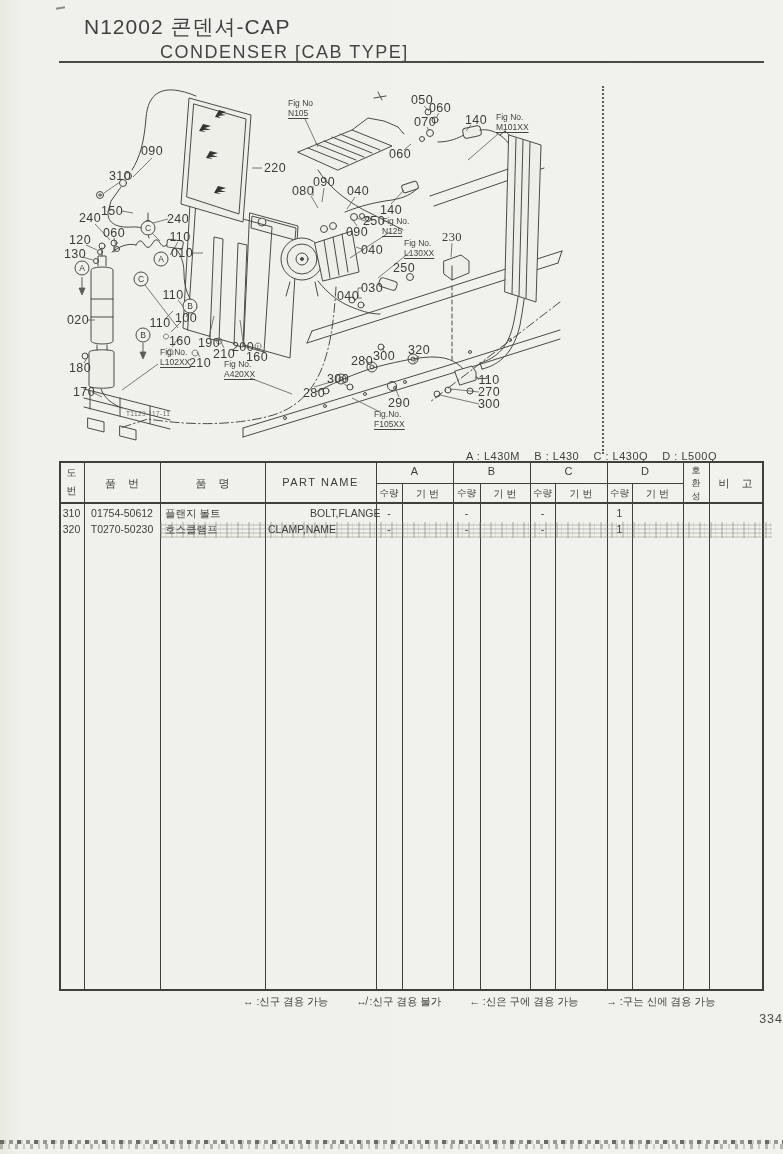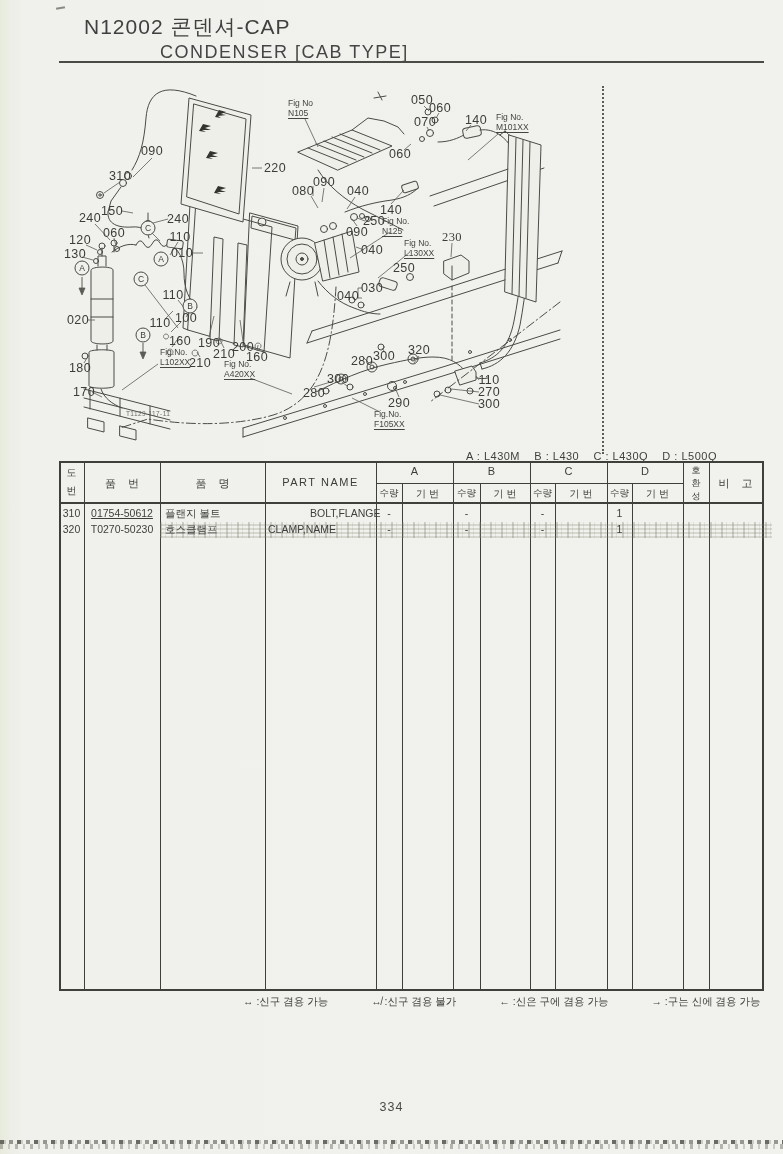--- a/index.html
+++ b/index.html
@@ -28,21 +28,21 @@
   .diagcode{position:absolute;font-size:6.5px;letter-spacing:.4px;color:#6a6a66;}
   .dotline{position:absolute;border-left:2px dotted #5c5c58;width:0;}
   .hiband{position:absolute;
     background-image:
       repeating-linear-gradient(90deg,rgba(118,128,106,.30) 0 2px,transparent 2px 5px,rgba(118,128,106,.14) 5px 6px,transparent 6px 11px),
       repeating-linear-gradient(0deg,rgba(118,128,106,.22) 0 2px,transparent 2px 4px);}
   .scanband1{position:absolute;
     background-image:repeating-linear-gradient(90deg,rgba(62,62,55,.75) 0 4px,rgba(62,62,55,.2) 4px 6px,transparent 6px 9px,rgba(62,62,55,.5) 9px 13px,transparent 13px 17px);}
   .scanband2{position:absolute;
     background-image:repeating-linear-gradient(90deg,rgba(90,92,80,.4) 0 3px,transparent 3px 8px,rgba(90,92,80,.25) 8px 10px,transparent 10px 15px);}
-  .legend{position:absolute;display:flex;gap:43px;font-size:10.5px;color:#3e3e3c;white-space:pre;}
+  .legend{position:absolute;display:flex;gap:28px;font-size:10.5px;color:#3e3e3c;white-space:pre;}
   .pageno{position:absolute;left:0;width:783px;text-align:center;font-size:12.5px;
     letter-spacing:1px;color:#4a4a48;}
   svg{position:absolute;left:0;top:0;}
   svg .ln{stroke:#4a4a47;fill:none;stroke-width:1;stroke-linecap:round;stroke-linejoin:round;}
   svg .ld{stroke:#5c5c57;fill:none;stroke-width:.8;}
   svg .fl{fill:#efefea;stroke:#4a4a47;stroke-width:1;}
   svg .dk{fill:#33332f;stroke:none;}
 </style>
 </head>
 <body>
@@ -406,21 +406,21 @@
   <span class="th" style="left:555px;top:487px;width:52px;font-size:10px;">기 번</span>
   <span class="th" style="left:632px;top:487px;width:51px;font-size:10px;">기 번</span>
   <span class="th" style="left:683px;top:464px;width:26px;font-size:9px;">호</span>
   <span class="th" style="left:683px;top:477px;width:26px;font-size:9px;">환</span>
   <span class="th" style="left:683px;top:490px;width:26px;font-size:9px;">성</span>
   <span class="th" style="left:709px;top:476px;width:53px;font-size:11px;">비    고</span>
 
   <div class="hiband" style="left:160px;top:522px;width:612px;height:16px;"></div>
 
   <span class="cell c" style="left:59px;top:507px;width:25px;">310</span>
-  <span class="cell c" style="left:84px;top:507px;width:76px;text-decoration:underline;">01754-50612</span>
+  <span class="cell c" style="left:84px;top:507px;width:76px;">01754-50612</span>
   <span class="cell" style="left:165px;top:507px;width:98px;">플랜지 볼트</span>
   <span class="cell" style="left:268px;top:507px;width:106px;padding-left:42px;">BOLT,FLANGE</span>
   <span class="cell c" style="left:376px;top:507px;width:26px;">-</span>
   <span class="cell c" style="left:453px;top:507px;width:27px;">-</span>
   <span class="cell c" style="left:530px;top:507px;width:25px;">-</span>
   <span class="cell c" style="left:607px;top:507px;width:25px;">1</span>
 
   <span class="cell c" style="left:59px;top:523px;width:25px;">320</span>
   <span class="cell c" style="left:84px;top:523px;width:76px;">T0270-50230</span>
   <span class="cell" style="left:165px;top:523px;width:98px;">호스클램프</span>
@@ -431,16 +431,16 @@
   <span class="cell c" style="left:607px;top:523px;width:25px;">1</span>
 </div>
 
 <div class="legend" style="left:243px;top:995px;">
   <span><span>↔</span><span> :신구 겸용 가능</span></span>
   <span><span>↮</span><span> :신구 겸용 불가</span></span>
   <span><span>←</span><span> :신은 구에 겸용 가능</span></span>
   <span><span>→</span><span> :구는 신에 겸용 가능</span></span>
 </div>
 
-<div class="pageno" style="top:1100px;">334</div>
+<div class="pageno" style="top:1012px;text-align:right;">334</div>
 
 <div class="scanband1" style="left:0;top:1140px;width:783px;height:4px;"></div>
 <div class="scanband2" style="left:0;top:1144px;width:783px;height:5px;"></div>
 
 </body></html>

